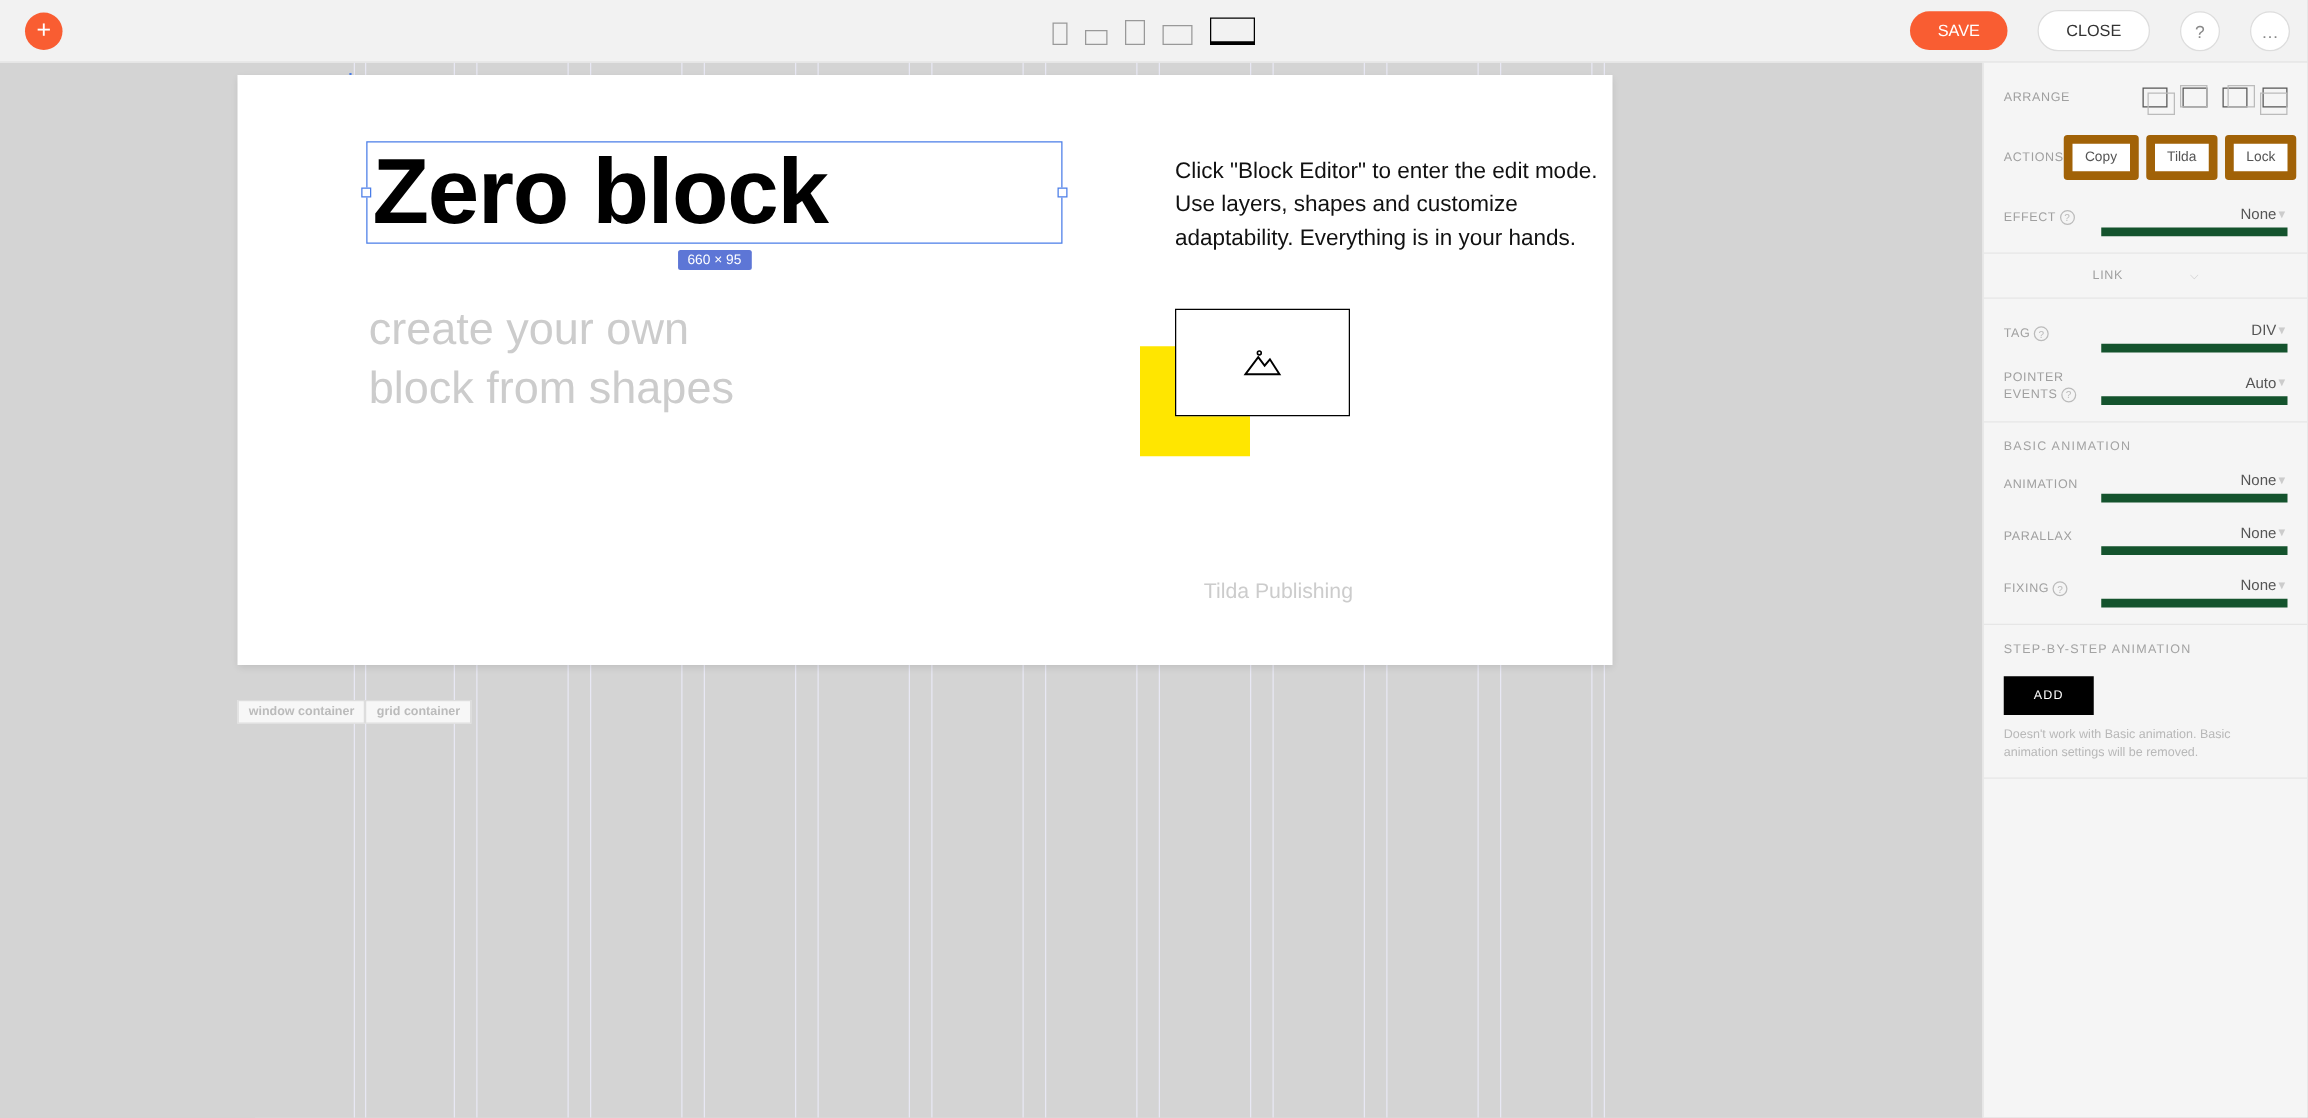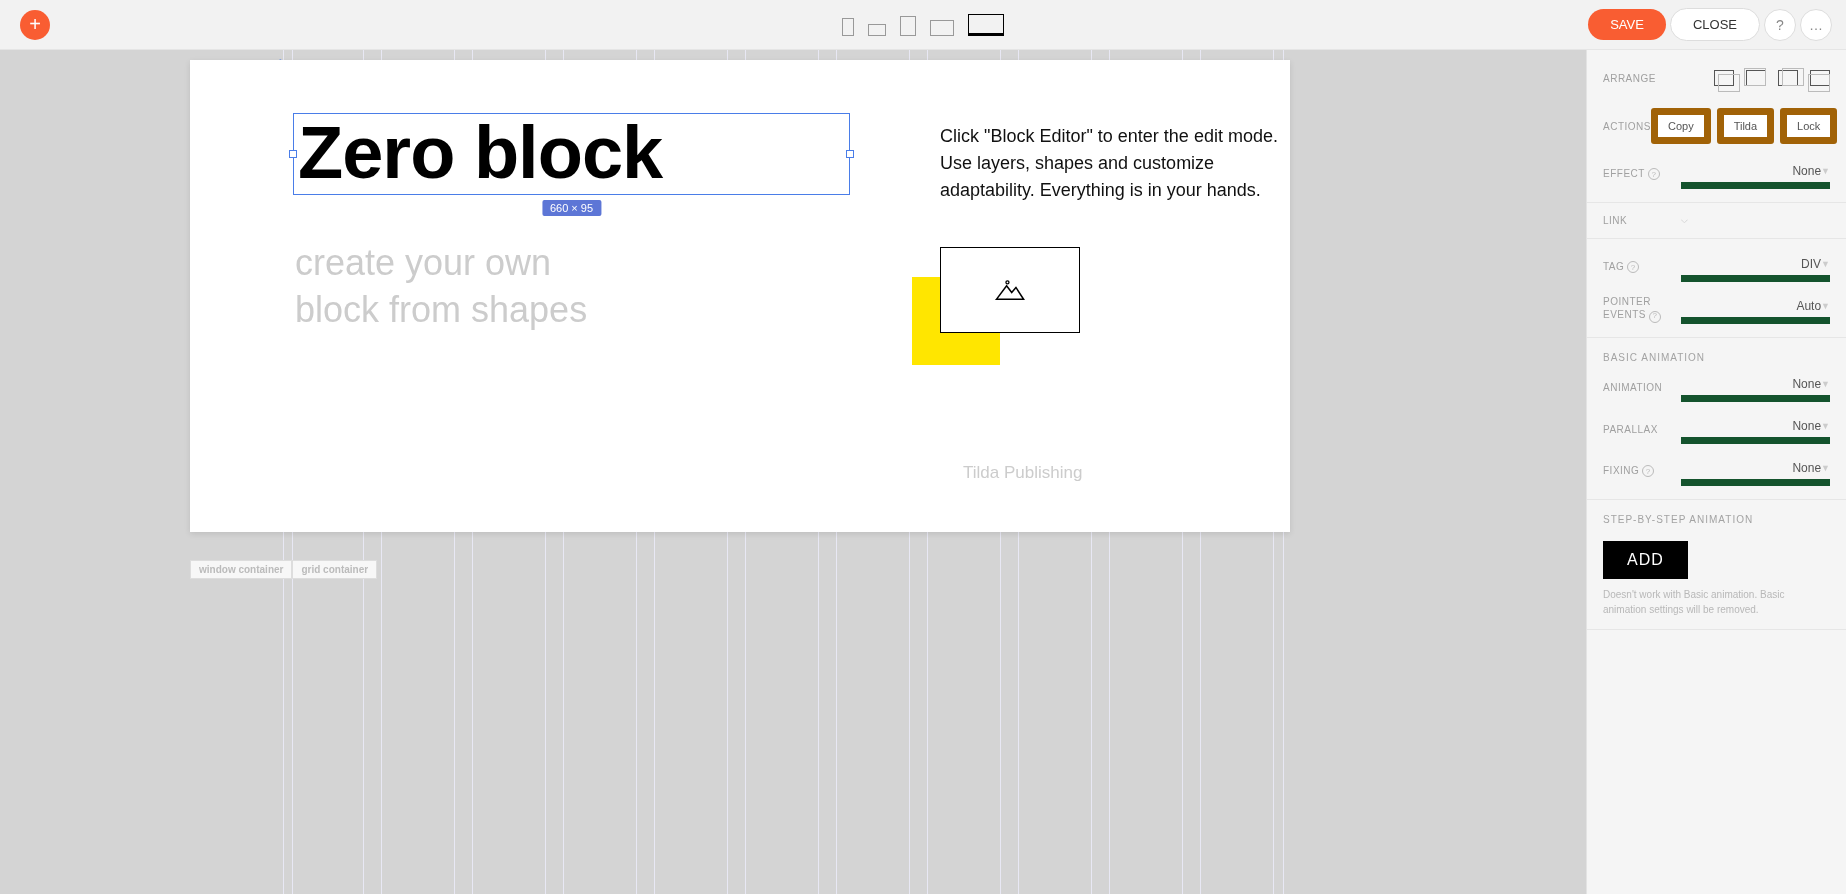--- a/index.html
+++ b/index.html
@@ -20,21 +20,21 @@
   position: absolute; left: 50%; transform: translateX(-50%);
   display: flex; gap: 14px; align-items: flex-end;
 }
 .device-icon { border: 1.5px solid #999; cursor: pointer; }
 .device-icon.phone-p { width: 12px; height: 18px; }
 .device-icon.phone-l { width: 18px; height: 12px; }
 .device-icon.tablet-p { width: 16px; height: 20px; }
 .device-icon.tablet-l { width: 24px; height: 16px; }
 .device-icon.desktop { width: 36px; height: 22px; border-color: #000; border-bottom-width: 3px; }
 .topbar-right {
-  position: absolute; right: 14px; display: flex; gap: 4px; align-items: center;
+  position: absolute; right: 14px; display: flex; gap: 24px; align-items: center;
 }
 .btn-save { background: #f95d32; color: #fff; border: none; border-radius: 20px; padding: 8px 22px; font-size: 13px; cursor: pointer; }
 .btn-close { background: #fff; color: #333; border: 1px solid #ddd; border-radius: 20px; padding: 8px 22px; font-size: 13px; cursor: pointer; }
 .btn-circle { width: 32px; height: 32px; border-radius: 50%; background: #fff; border: 1px solid #ddd; display: flex; align-items: center; justify-content: center; font-size: 14px; cursor: pointer; color: #888; }
 
 
 .canvas-wrap {
   position: absolute; top: 50px; left: 0; right: 260px; bottom: 0;
   background: #d4d4d4; overflow: hidden;
 }
@@ -112,24 +112,24 @@
 .panel-select .tri { color: #ccc; font-size: 9px; }
 .help-circle {
   display: inline-flex; width: 12px; height: 12px; border: 1px solid #bbb;
   border-radius: 50%; font-size: 8px; align-items: center; justify-content: center;
   margin-left: 3px; color: #bbb;
 }
 .panel-section-title {
   font-size: 10px; letter-spacing: 1px; text-transform: uppercase; color: #a3a3a3;
   padding: 14px 16px 4px;
 }
-.link-row { display:flex; justify-content:flex-start; align-items:center; cursor:pointer; }
+.link-row { display:flex; justify-content:center; align-items:center; cursor:pointer; }
 .add-btn {
   background: #000; color: #fff; border: none; padding: 10px 24px;
-  font-size: 16px; letter-spacing: 1px; cursor: pointer; margin: 8px 0;
+  font-size: 10px; letter-spacing: 1px; cursor: pointer; margin: 8px 0;
 }
 .panel-note { font-size: 10px; color: #b8b8b8; line-height: 1.5; }
 </style>
 </head>
 <body>
 
 <div class="topbar">
   <div class="plus-btn">+</div>
   <div class="devices">
     <div class="device-icon phone-p"></div>

